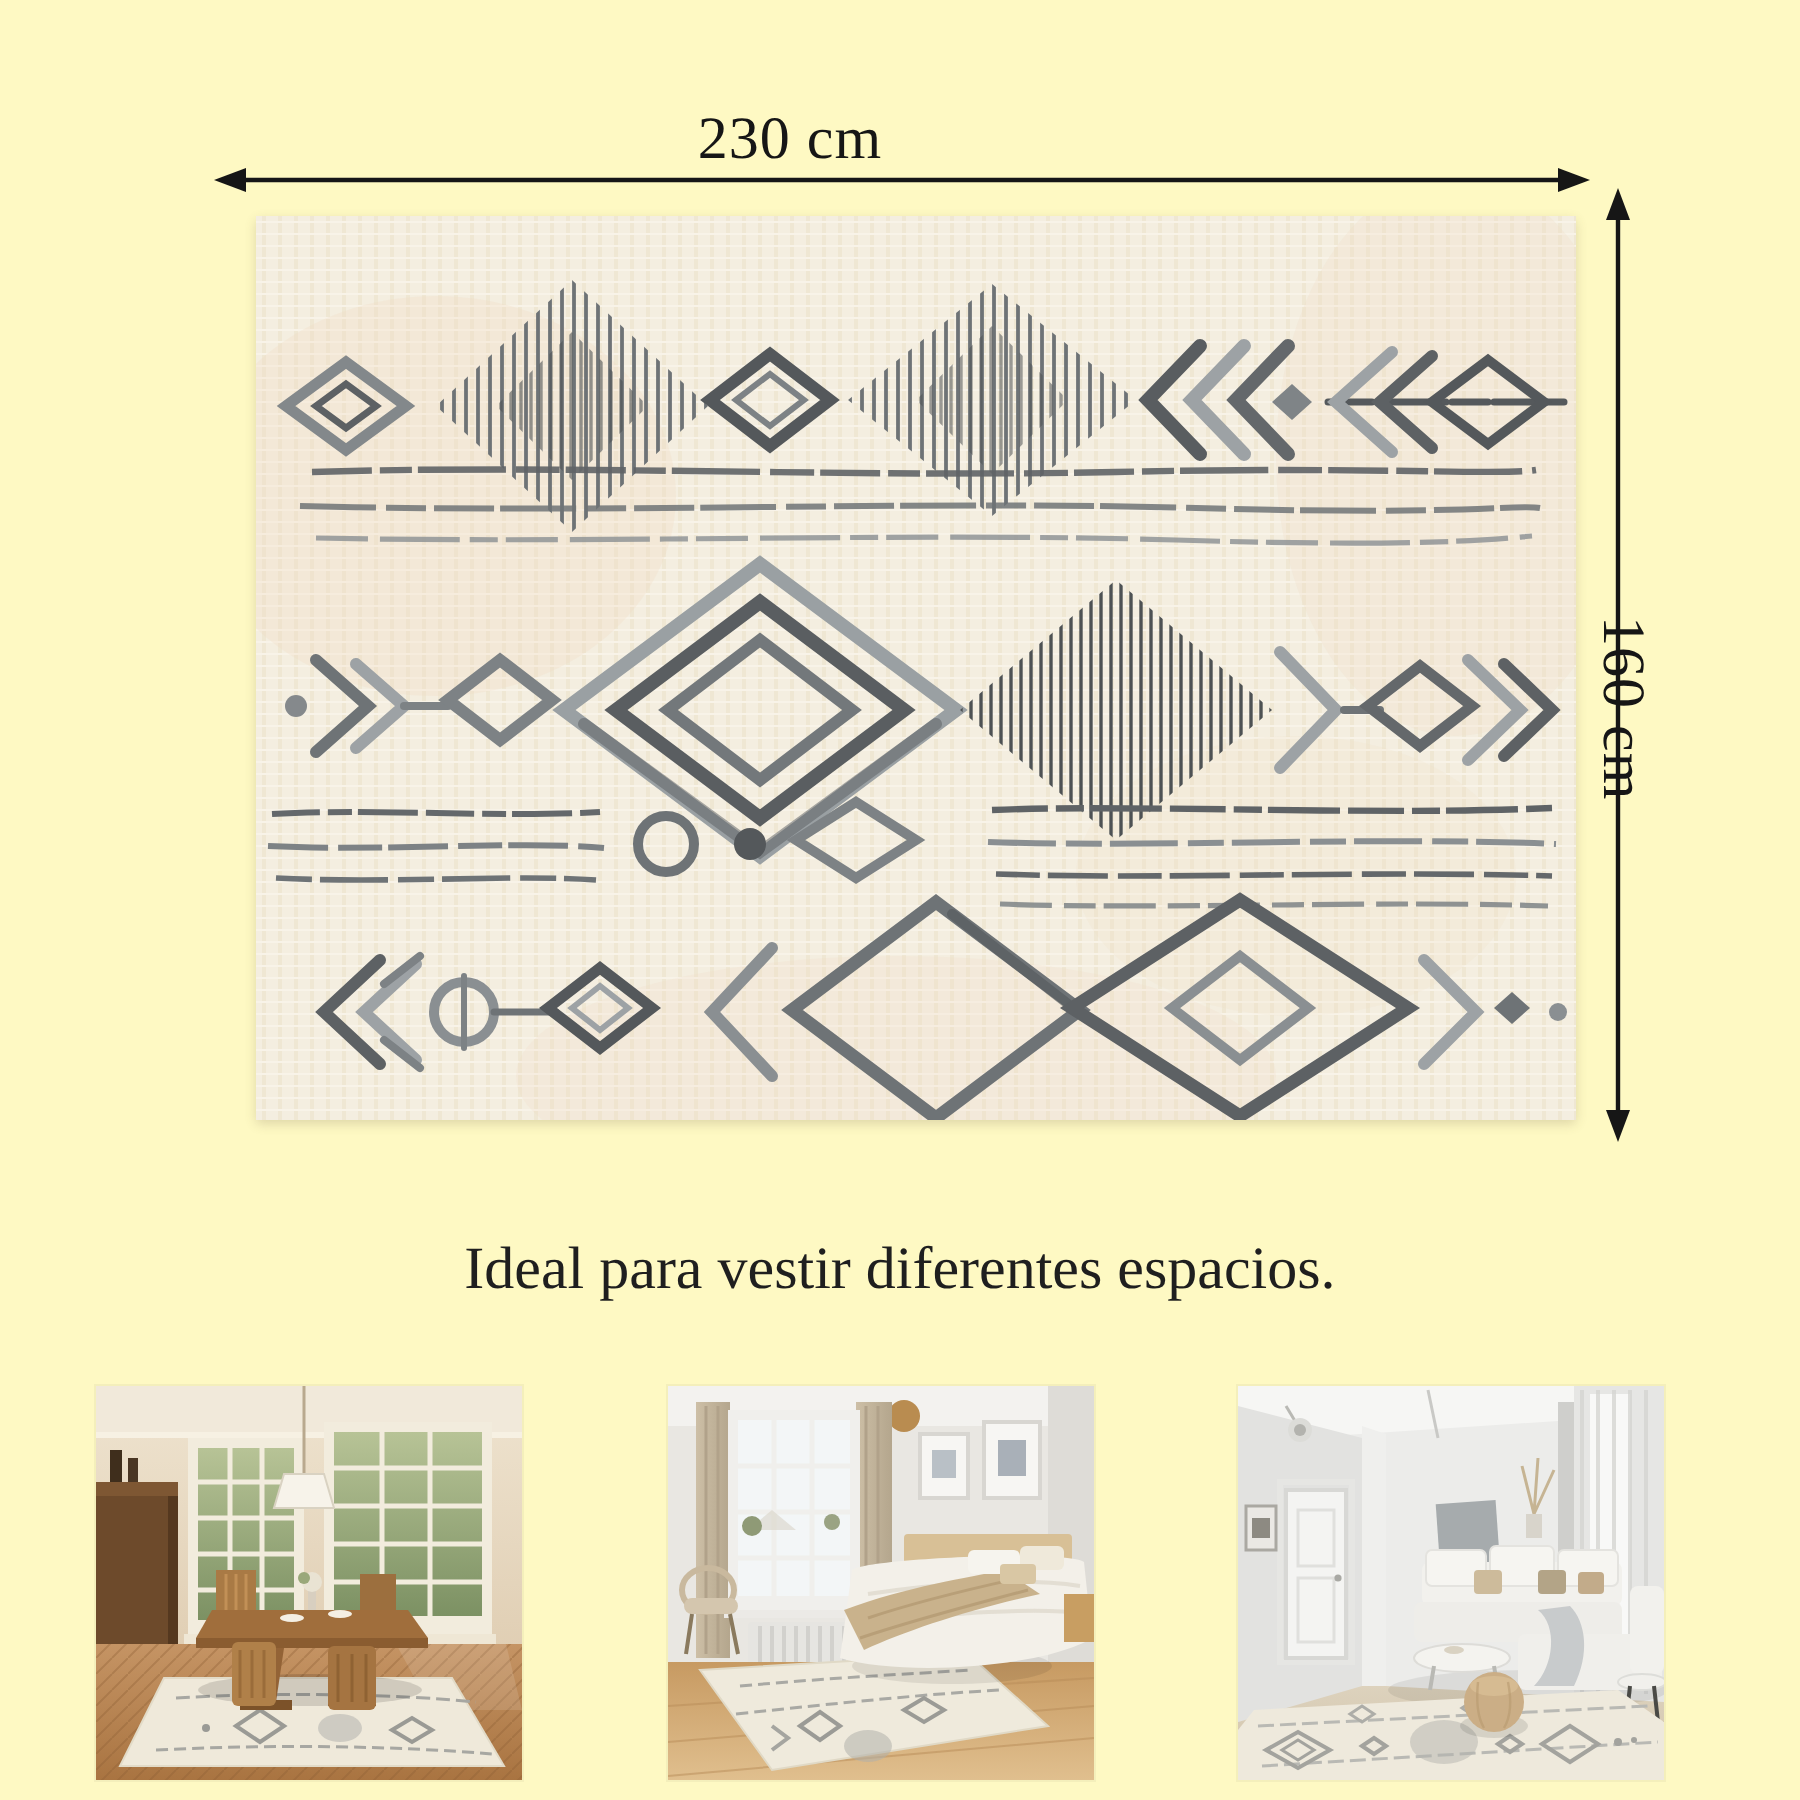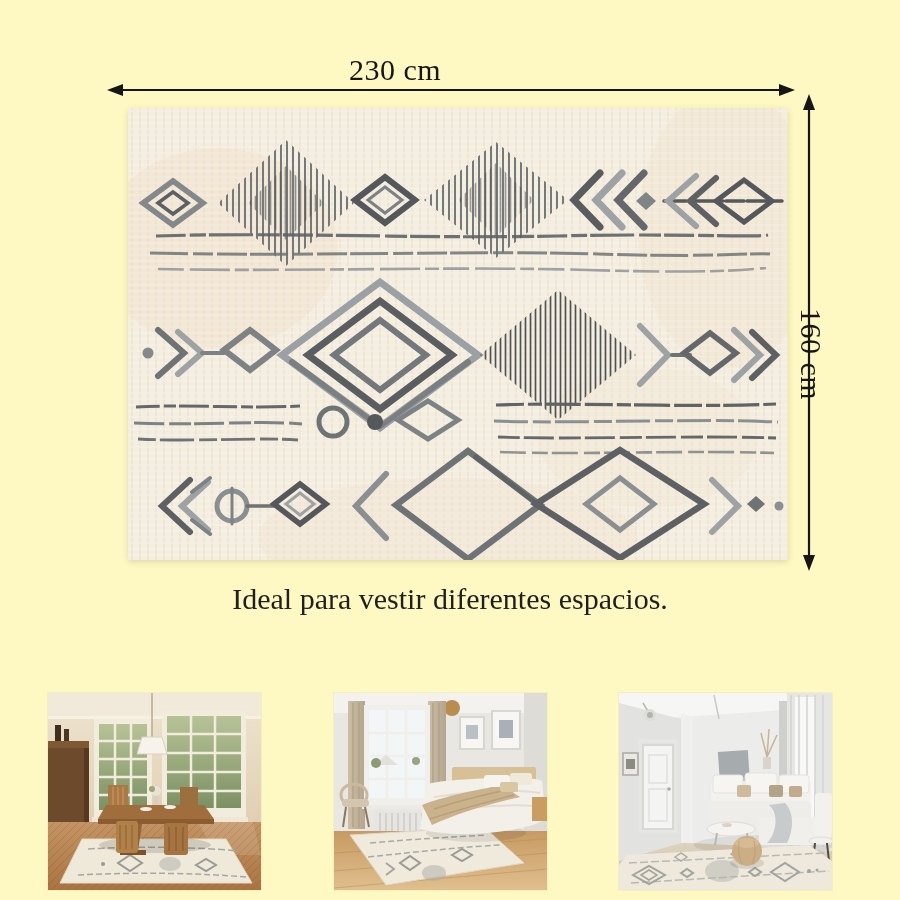--- a/index.html
+++ b/index.html
@@ -10,21 +10,21 @@
   .dim-label{position:absolute;font-size:30px;letter-spacing:.5px;color:#161616;white-space:nowrap;}
   .dim-width{left:0;right:110px;top:53px;text-align:center;}
   .dim-height{left:828px;top:308px;transform:rotate(90deg);transform-origin:left top;}
   .dim-arrows{position:absolute;left:0;top:0;pointer-events:none;}
   .rug{
     position:absolute;left:128px;top:108px;width:660px;height:452px;
     background:#f4eee0;border-radius:2px;
     box-shadow:0 2px 6px rgba(96,80,58,.20), inset 0 0 0 1px #ece4d1;
   }
   .rug svg{display:block;width:100%;height:100%;}
-  .caption{position:absolute;left:0;width:900px;top:582px;text-align:center;font-size:30px;color:#1f1f1f;}
+  .caption{position:absolute;left:0;width:900px;top:618px;text-align:center;font-size:30px;color:#1f1f1f;}
   .photo{
     position:absolute;top:693px;width:213px;height:197px;margin:0;overflow:hidden;
     background:#e8e4db;box-shadow:0 0 0 1px rgba(0,0,0,.04);
   }
   .photo svg{display:block;width:100%;height:100%;}
   .photo-1{left:48px;}
   .photo-2{left:334px;}
   .photo-3{left:619px;}
 </style>
 </head>

